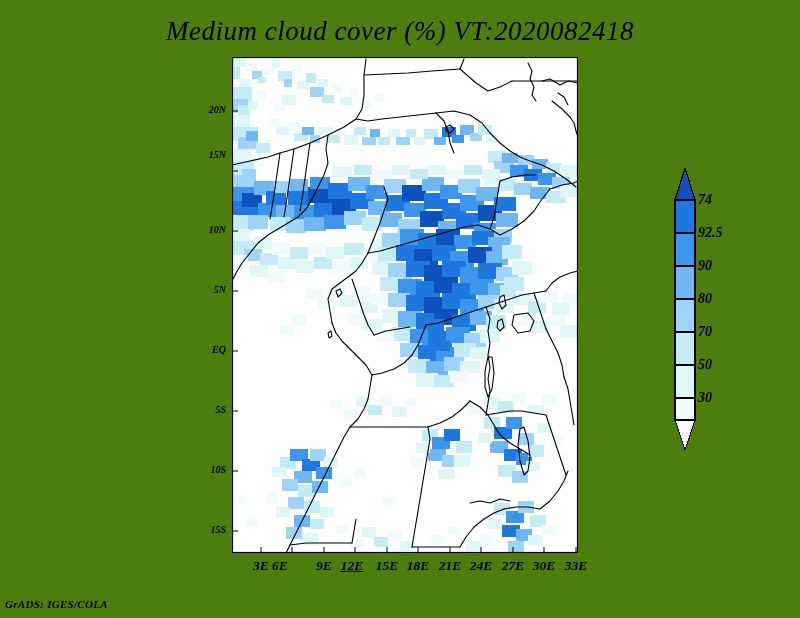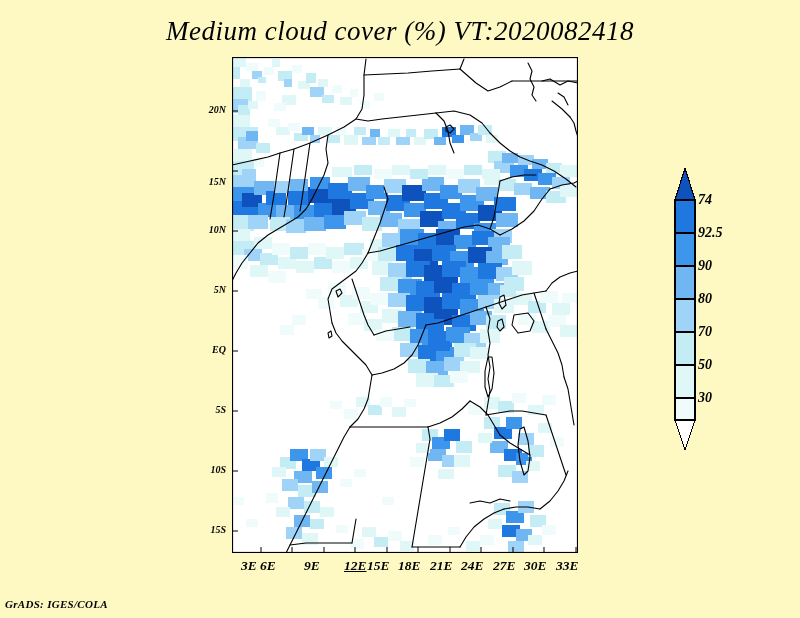--- a/index.html
+++ b/index.html
@@ -1,34 +1,34 @@
 <!DOCTYPE html>
 <html><head>
 <meta charset="utf-8">
 <style>
   html,body{margin:0;padding:0;background:#ffffff;}
   body{width:800px;height:618px;position:relative;overflow:hidden;
        font-family:"Liberation Serif",serif;}
-  #page{position:absolute;inset:0;width:800px;height:618px;background:#fef9c3;}
+  #page{position:absolute;inset:0;width:800px;height:618px;background:#4d7c0f;}
 
   .title{
     position:absolute;left:0;top:16px;width:800px;text-align:center;
     font-family:"Liberation Serif",serif;
     font-style:italic;font-size:27px;color:#000;letter-spacing:0.5px;
     white-space:nowrap;
   }
 
   .plot{position:absolute;left:232px;top:57px;width:346px;height:496px;}
   .ytick-lbl{
     position:absolute;width:42px;text-align:right;
     font-family:"Liberation Serif",serif;font-style:italic;font-weight:bold;
     font-size:10px;color:#000;
   }
   .xtick-lbl{
-    position:absolute;width:40px;
+    position:absolute;width:40px;text-align:center;
     font-family:"Liberation Serif",serif;font-style:italic;font-weight:bold;
     font-size:13.5px;color:#000;
   }
 
   .cbar{position:absolute;left:666px;top:160px;width:130px;height:295px;}
   .cbar-lbl{
     position:absolute;left:32px;
     font-family:"Liberation Serif",serif;font-style:italic;font-weight:bold;
     font-size:14px;color:#000;white-space:nowrap;
   }
@@ -534,32 +534,32 @@
         <line x1="281" y1="496" x2="281" y2="490"></line>
         <line x1="312" y1="496" x2="312" y2="490"></line>
         <line x1="344" y1="496" x2="344" y2="490"></line>
       </g>
 
       <rect x="0.5" y="0.5" width="345" height="495" fill="none" stroke="#000" stroke-width="1.2"></rect>
     </svg>
   </div>
 
   <div class="ytick-lbl" style="left:184px;top:104px;">20N</div>
-  <div class="ytick-lbl" style="left:184px;top:176px;">15N</div>
+  <div class="ytick-lbl" style="left:184px;top:149px;">15N</div>
   <div class="ytick-lbl" style="left:184px;top:224px;">10N</div>
   <div class="ytick-lbl" style="left:184px;top:284px;">5N</div>
   <div class="ytick-lbl" style="left:184px;top:344px;">EQ</div>
   <div class="ytick-lbl" style="left:184px;top:404px;">5S</div>
   <div class="ytick-lbl" style="left:184px;top:464px;">10S</div>
   <div class="ytick-lbl" style="left:184px;top:524px;">15S</div>
 
   <div class="xtick-lbl" style="left:241px;top:558px;">3E</div>
   <div class="xtick-lbl" style="left:260px;top:558px;">6E</div>
   <div class="xtick-lbl" style="left:304px;top:558px;">9E</div>
-  <div class="xtick-lbl" style="left:344px;top:558px;text-decoration:underline;">12E</div>
+  <div class="xtick-lbl" style="left:332px;top:558px;text-decoration:underline;">12E</div>
   <div class="xtick-lbl" style="left:367px;top:558px;">15E</div>
   <div class="xtick-lbl" style="left:398px;top:558px;">18E</div>
   <div class="xtick-lbl" style="left:430px;top:558px;">21E</div>
   <div class="xtick-lbl" style="left:461px;top:558px;">24E</div>
   <div class="xtick-lbl" style="left:493px;top:558px;">27E</div>
   <div class="xtick-lbl" style="left:524px;top:558px;">30E</div>
   <div class="xtick-lbl" style="left:556px;top:558px;">33E</div>
 
   <div class="cbar">
     <svg width="130" height="295" viewBox="0 0 130 295" style="position:absolute;left:0;top:0;" shape-rendering="crispEdges">

